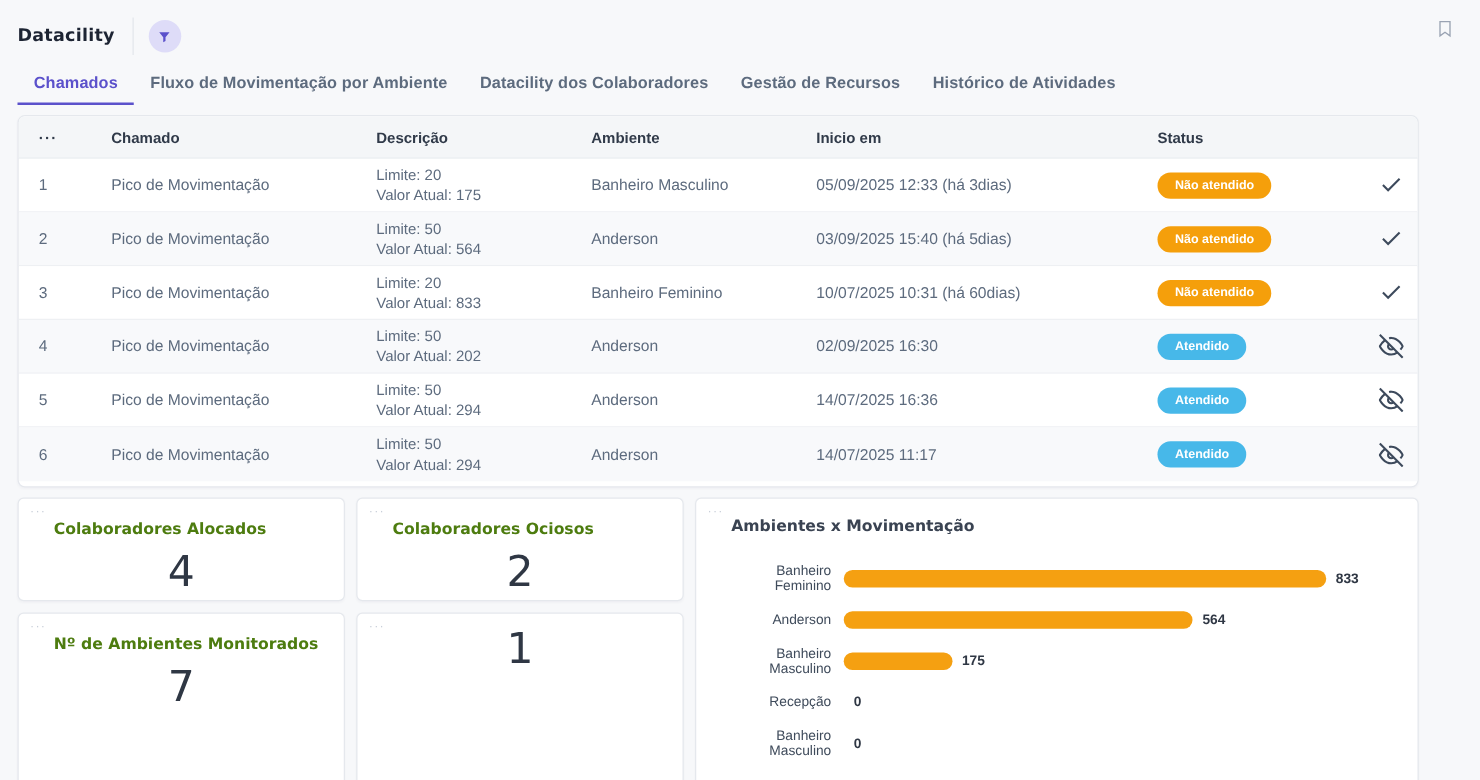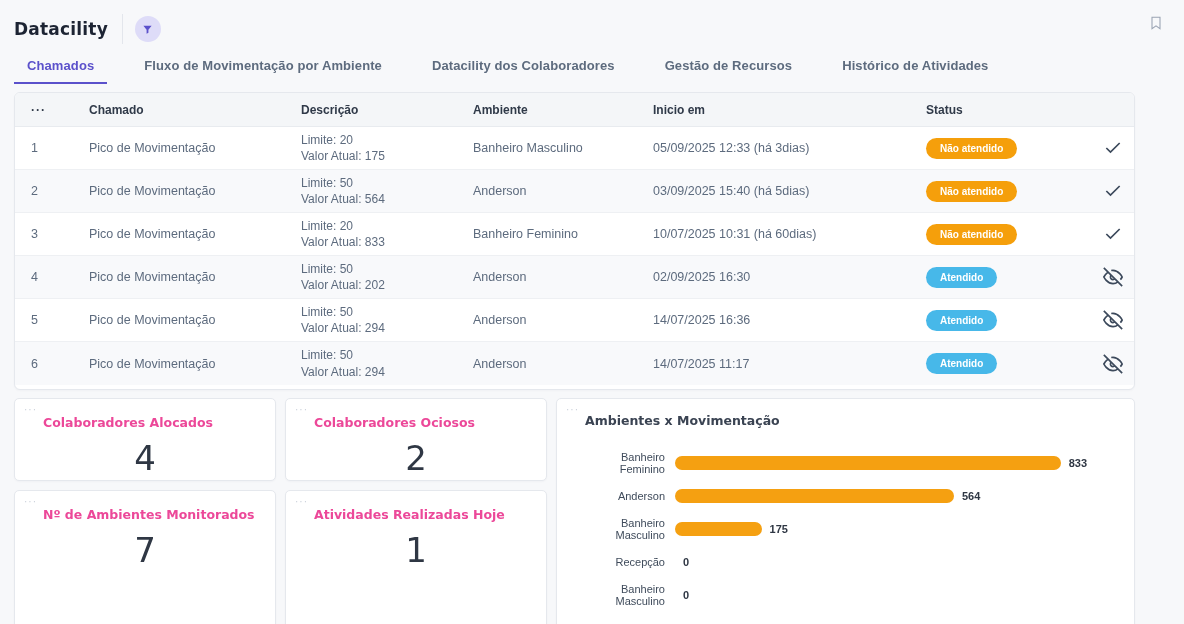--- a/index.html
+++ b/index.html
@@ -6,30 +6,30 @@
   html,body { width:1184px; height:624px; overflow:hidden; }
   body {
     font-family: "Liberation Sans", sans-serif;
     background:#f7f8fa;
     color:#5d6b7e;
   }
   .page { width:1184px; height:624px; overflow:hidden; position:relative; padding:0 49px 0 14px; }
 
   
   .hdr { display:flex; align-items:center; padding-top:12px; height:46px; }
-  .app-title { font-family:"DejaVu Sans", sans-serif; font-size:17px; font-weight:700; color:#1d2433; letter-spacing:.2px; }
+  .app-title { font-family:"DejaVu Sans", sans-serif; font-size:14px; font-weight:700; color:#1d2433; letter-spacing:.2px; }
   .hdr-divider { width:1px; height:30px; background:#e3e6ec; margin:0 12px 0 14px; }
   .filter-btn { width:26px; height:26px; border-radius:50%; background:#dedcf8; border:none; cursor:pointer;
                 display:flex; align-items:center; justify-content:center; }
   .filter-btn svg { width:11px; height:11px; fill:var(--accent,#5b51cb); }
   .bookmark-btn { position:absolute; top:14px; right:20px; background:none; border:none; cursor:pointer; }
   .bookmark-btn svg { width:16px; height:18px; stroke:#9aa3b3; fill:none; stroke-width:1.6; }
 
   
-  .tabs { display:flex; margin-top:6px;gap:24px; }
+  .tabs { display:flex; margin-top:6px; }
   .tab { padding:6px 13px 9px; font-size:13px; font-weight:700; color:var(--tab-inactive,#5d6b7e);
          cursor:pointer; border-bottom:2px solid transparent; white-space:nowrap; letter-spacing:.1px; }
   .tab.active { color:var(--accent,#5b51cb); border-bottom-color:var(--accent,#5b51cb); }
 
   
   .table-card { margin-top:8px; background:#fff; border:1px solid #e5e8ed; border-radius:6px;
                 overflow:hidden; padding-bottom:4px; box-shadow:0 1px 2px rgba(20,30,50,.03); }
   .t-grid { display:grid; grid-template-columns:58px 212px 172px 180px 273px 165px 1fr; align-items:center; padding-left:16px; }
   .t-head { height:34px; background:#f4f6f8; border-bottom:1px solid #e8ebef; }
   .t-head .cell { font-size:12px; font-weight:700; color:#303a49; }
@@ -48,21 +48,21 @@
   .cell.action[data-action="check"]   .icon-check  { display:block; }
   .cell.action[data-action="eye-off"] .icon-eyeoff { display:block; }
 
   
   .cards-area { display:grid; grid-template-columns:262px 262px 1fr; grid-template-rows:83px 160px;
                 gap:9px; margin-top:8px; }
   .stat-card, .chart-card { background:#fff; border:1px solid #e5e8ed; border-radius:5px;
                             box-shadow:0 1px 2px rgba(20,30,50,.03); position:relative; }
   .chart-card { grid-column:3; grid-row:1 / span 2; padding:14px 16px 10px 16px; }
   .drag-dots { position:absolute; top:5px; left:9px; color:#c9cfd9; font-size:10px; letter-spacing:1px; cursor:grab; }
-  .stat-title { padding:16px 0 0 28px; font-size:12.5px; font-weight:700; color:#ec4899; font-family:"DejaVu Sans", sans-serif; }
+  .stat-title { padding:16px 0 0 28px; font-size:12.5px; font-weight:700; color:#4d7c0f; font-family:"DejaVu Sans", sans-serif; }
   .stat-value { text-align:center; margin-top:8px; font-size:34px; font-weight:500; color:#2f3744;
                 font-family:"DejaVu Sans", sans-serif; }
 
   
   .chart-title { padding-left:12px; font-size:12.5px; font-weight:700; color:#3a4352; font-family:"DejaVu Sans", sans-serif; }
   .chart-body { margin-top:18px; }
   .chart-row { display:flex; align-items:center; height:33px; }
   .chart-label { width:92px; text-align:right; font-size:11px; color:#3f4b5b; flex:none; }
   .chart-bar-area { display:flex; margin-left:10px; flex:1; }
   .bar-track { width:412px; flex:none; display:flex; align-items:center; }
@@ -309,18 +309,17 @@
     </div>
 
     <div class="stat-card" style="grid-column:1; grid-row:2;">
       <span class="drag-dots">···</span>
       <div class="stat-title">Nº de Ambientes Monitorados</div>
       <div class="stat-value">7</div>
     </div>
 
     <div class="stat-card" style="grid-column:2; grid-row:2;">
       <span class="drag-dots">···</span>
-      <div class="stat-title">Atividades Realizadas Hoje</div>
       <div class="stat-value">1</div>
     </div>
 
   </section>
 </div>
 
 </body></html>

